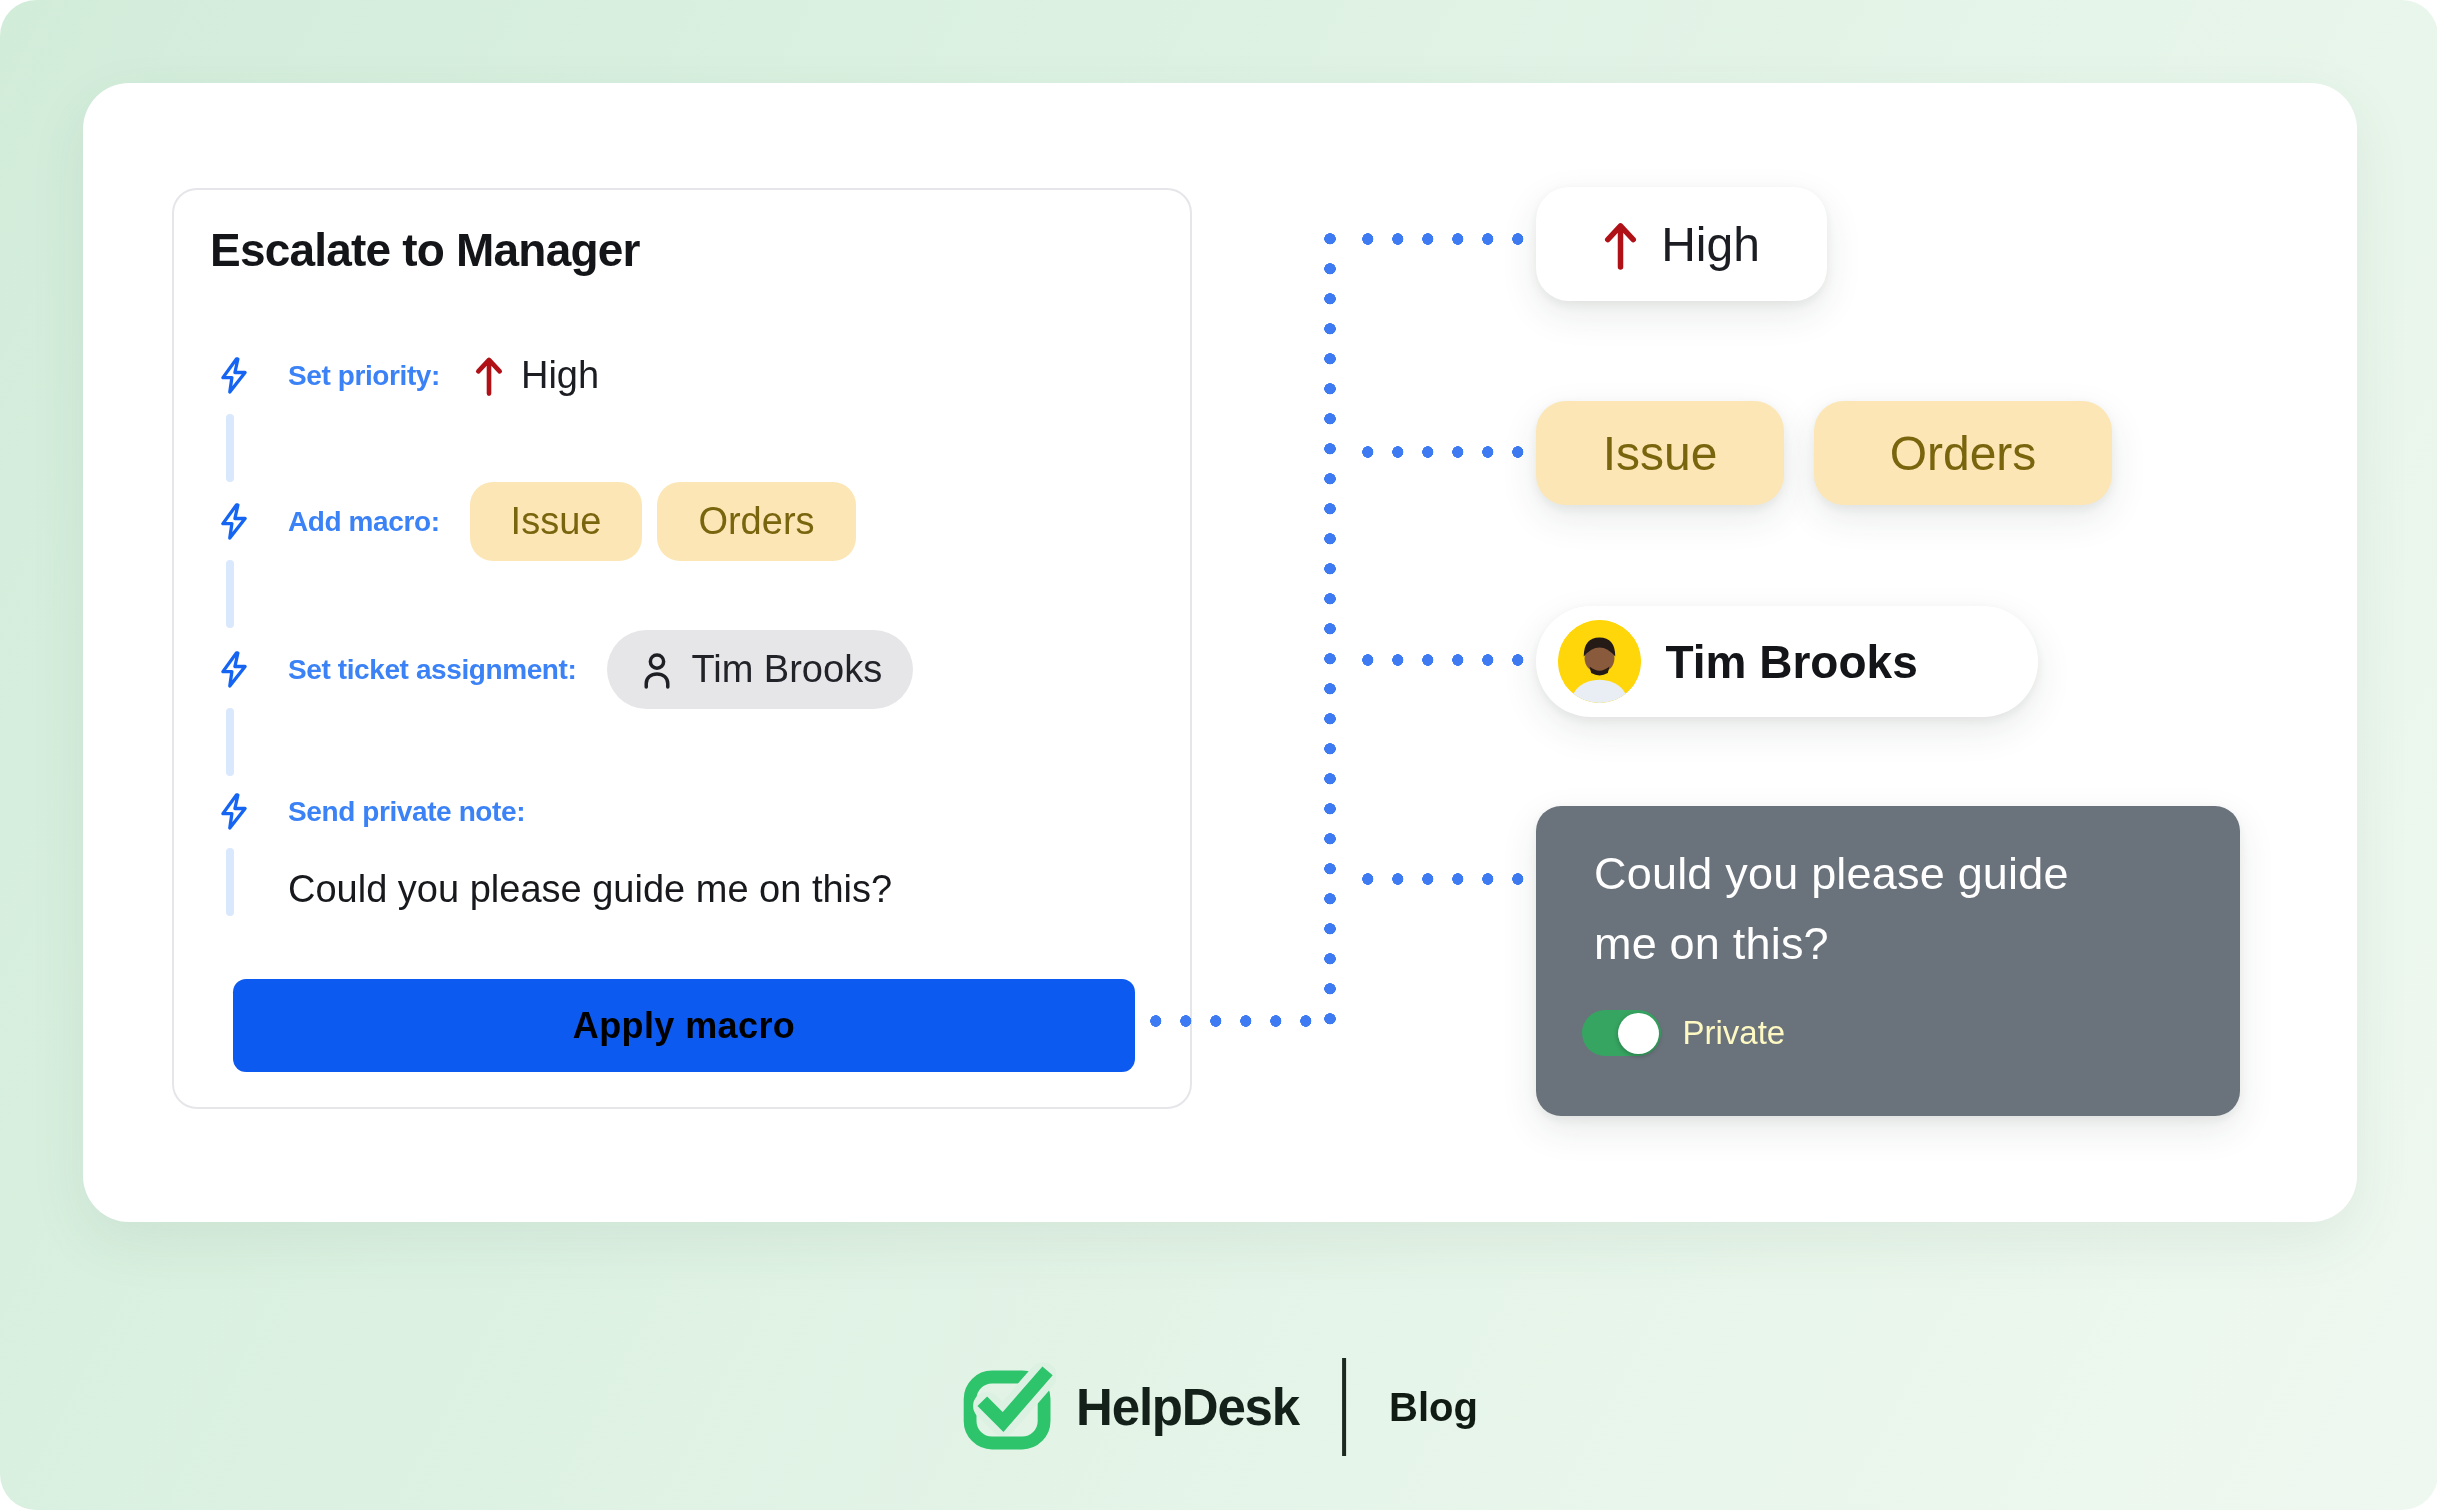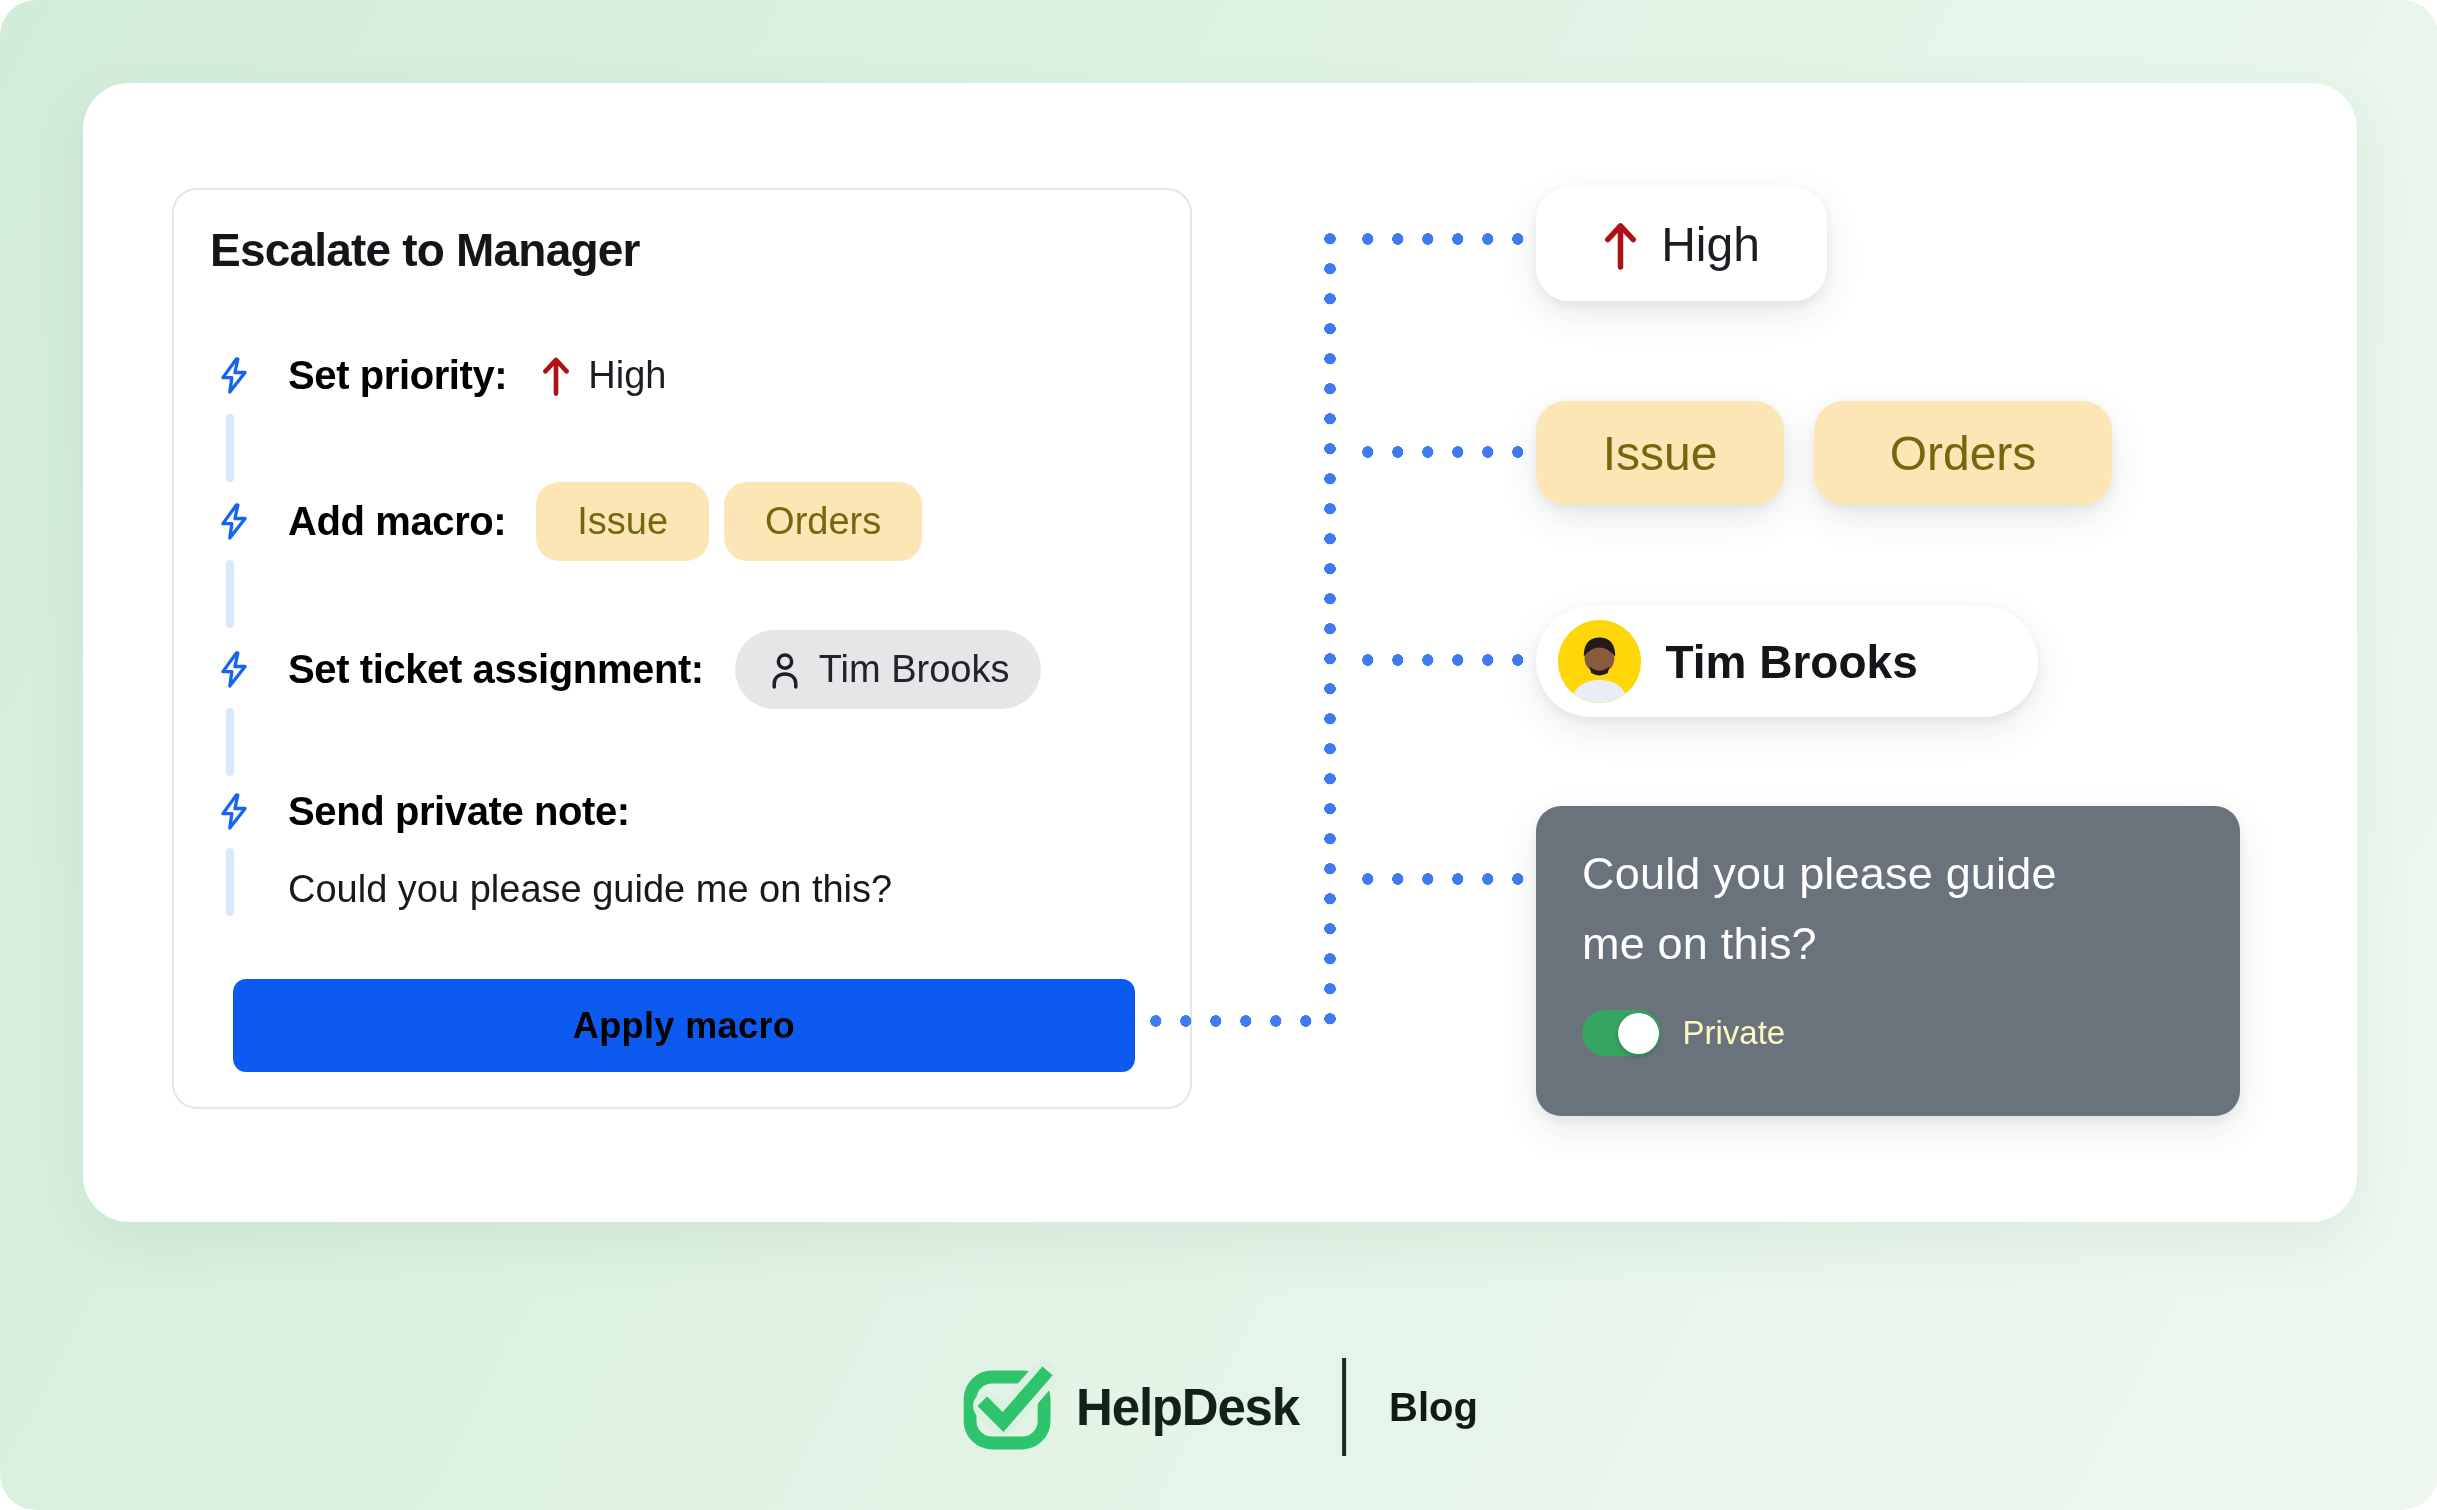--- a/index.html
+++ b/index.html
@@ -17,21 +17,21 @@
               box-shadow:0 20px 58px rgba(45,90,60,.08); }
 
   
   .panel{ position:absolute; left:89px; top:105px; width:1020px; height:921px;
           background:#ffffff; border:2.5px solid #e6e6ea; border-radius:25px; }
   .panel-title{ position:absolute; left:36px; top:33px; font-size:46px; font-weight:700;
                 letter-spacing:-0.8px; color:#141519; }
 
   .step{ position:absolute; left:38px; display:flex; align-items:center; height:83px; }
   .step .bolt{ width:43px; display:flex; justify-content:center; }
-  .step-label{ font-size:40px; font-weight:700; color:#000000; margin-left:33px; letter-spacing:-0.4px; }
+  .step-label{ font-size:28px; font-weight:700; color:#3b82f6; margin-left:33px; letter-spacing:-0.4px; }
   .step-value{ font-size:38px; font-weight:400; color:#1b1d22; }
 
   .step-1{ top:144px; } .step-2{ top:290px; } .step-3{ top:438px; } .step-4{ top:580px; }
 
   .prio-group{ display:flex; align-items:center; margin-left:35px; gap:18px; }
 
   .tag-pill{ display:inline-flex; align-items:center; justify-content:center;
              height:79px; padding:0 41px; border-radius:23px;
              background:#fce6b5; color:#7a650f; font-size:38px; }
   .tags-group{ display:flex; gap:15px; margin-left:30px; }
@@ -73,21 +73,21 @@
            font-size:48px; color:#7a650f; }
   .co-tag-1{ left:1453px; top:318px; width:248px; }
   .co-tag-2{ left:1731px; top:318px; width:298px; }
   .co-assignee{ left:1453px; top:523px; width:502px; height:111px; background:#ffffff;
                 border-radius:55px; padding-left:21.5px; gap:25px;
                 font-size:46px; font-weight:700; color:#141519; }
   .avatar{ width:83px; height:83px; border-radius:50%; overflow:hidden; background:#ffd60a; flex:0 0 auto; }
 
   .co-note{ left:1453px; top:723px; width:704px; height:310px; background:#6a727b;
             border-radius:25px; display:block; padding:33px 46px; }
-  .co-note-text{ font-size:45px; line-height:1.56; color:#ffffff; letter-spacing:0.2px; }
+  .co-note-text{ font-size:45px; line-height:1.56; color:#ffffff; letter-spacing:0.2px;margin-left:12px; }
   .toggle-row{ display:flex; align-items:center; gap:21.5px; margin-top:31px; }
   .toggle{ position:relative; width:79px; height:46px; border-radius:23px; background:#36a561; cursor:pointer; }
   .toggle-knob{ position:absolute; right:2.5px; top:2.5px; width:41px; height:41px; border-radius:50%;
                 background:#ffffff; box-shadow:0 1.7px 5px rgba(0,0,0,.25); }
   .toggle-label{ font-size:33px; color:#fef9c3; }
 
   
   .footer{ position:absolute; left:50%; top:1358px; transform:translateX(-50%);
            display:flex; align-items:center;justify-content:space-between; }
   .brand-name{ font-size:51px; font-weight:700; color:#14211a; letter-spacing:-1.2px; margin-left:20px; }

